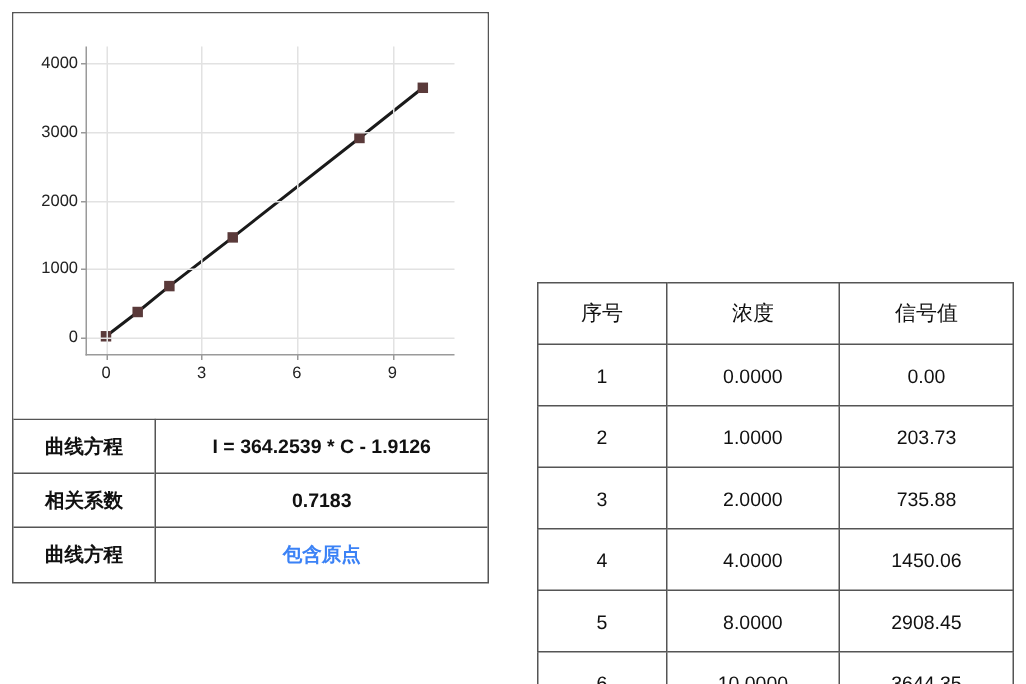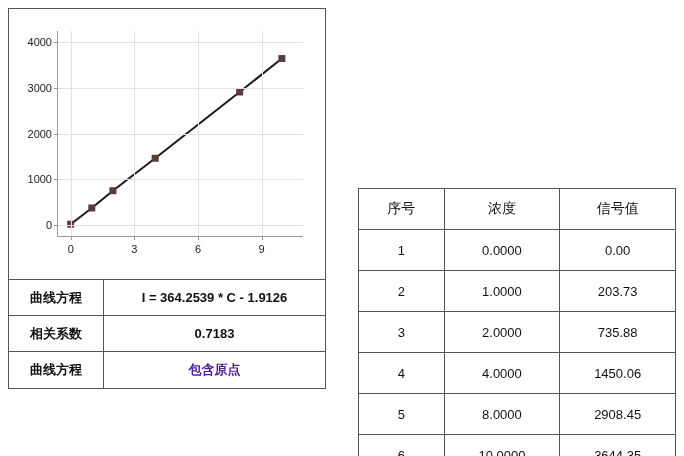--- a/index.html
+++ b/index.html
@@ -129,21 +129,21 @@
     width: 78px;
     border-right: 1px solid #555555;
     text-align: center;
     color: #111111;
   }
   #info-table td.value-cell {
     text-align: center;
     color: #111111;
   }
   #info-table td.value-muted {
-    color: #4c1d95;
+    color: #3b82f6;
   }
 
   
   #data-table-wrap {
     position: absolute;
     left: 358px;
     top: 188px;
     width: 318px;
   }
   #data-table {

